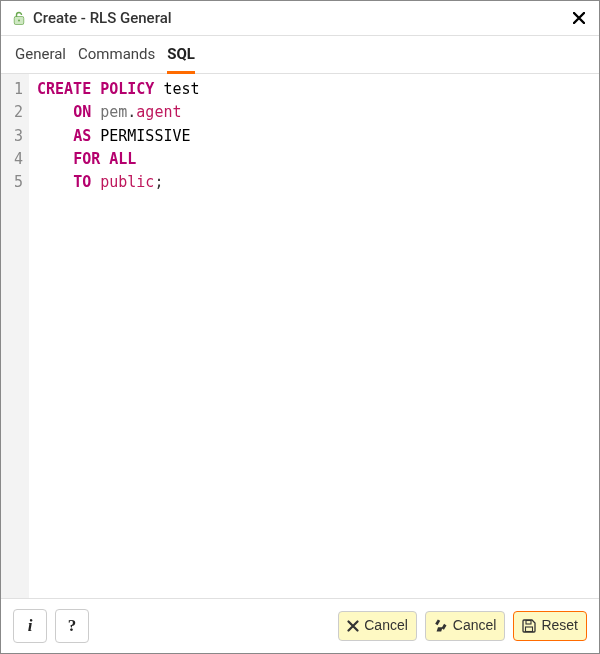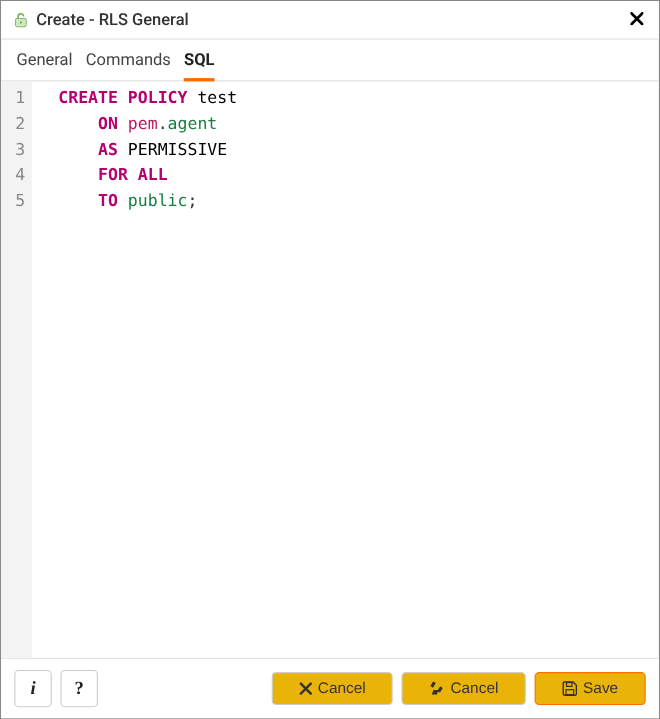--- a/index.html
+++ b/index.html
@@ -85,43 +85,43 @@
       min-width: 28px;
     }
     .gutter .ln { display: block; }
     .codearea {
       padding: 4px 8px;
       flex: 1;
       white-space: pre;
       color: #333;
     }
     .codeline { display: block; }
-    .kw { color: #b5006e; font-weight: 600; margin-left: 16px; }
+    .kw { color: #b5006e; font-weight: 600; }
     .ident { color: #000000; }
-    .schema { color: #be185d; }
-    .obj { color: #15803d; text-align: right; }
+    .schema { color: #737373; }
+    .obj { color: #be185d; text-align: right; }
     .punct { color: #333; }
 
     
     .footer {
       display: flex;
       align-items: center;
       gap: 8px;
       padding: 10px 12px;
       background: #fff;
     }
     .footer .spacer { flex: 1; }
     .btn {
       display: inline-flex;
       align-items: center;
       gap: 5px;
       border: 1px solid #ccc;
       border-radius: 4px;
-      background: #eab308;
-      padding: 6px 24px;
+      background: #fef9c3;
+      padding: 6px 8px;
       font-size: 14px;
       color: #333;
       cursor: pointer;
       line-height: 1.1;
     }
     .btn-icon {
       border: 1px solid #ccc;
       border-radius: 4px;
       background: #fff;
       width: 34px;
@@ -207,15 +207,15 @@
     <span>Cancel</span>
   </button>
   <button class="btn primary">
     <span>
       <svg viewBox="0 0 14 14" width="14" height="14">
         <path d="M2 1 h8 l3 3 v8 a1 1 0 0 1 -1 1 h-10 a1 1 0 0 1 -1 -1 v-10 a1 1 0 0 1 1 -1 z" fill="none" stroke="#333" stroke-width="1.3"></path>
         <rect x="4" y="1.5" width="5" height="3.5" fill="none" stroke="#333" stroke-width="1.1"></rect>
         <rect x="3.5" y="8" width="7" height="4.5" fill="none" stroke="#333" stroke-width="1.1"></rect>
       </svg>
     </span>
-    <span>Save</span>
+    <span>Reset</span>
   </button>
 </div>
 
 </body></html>

